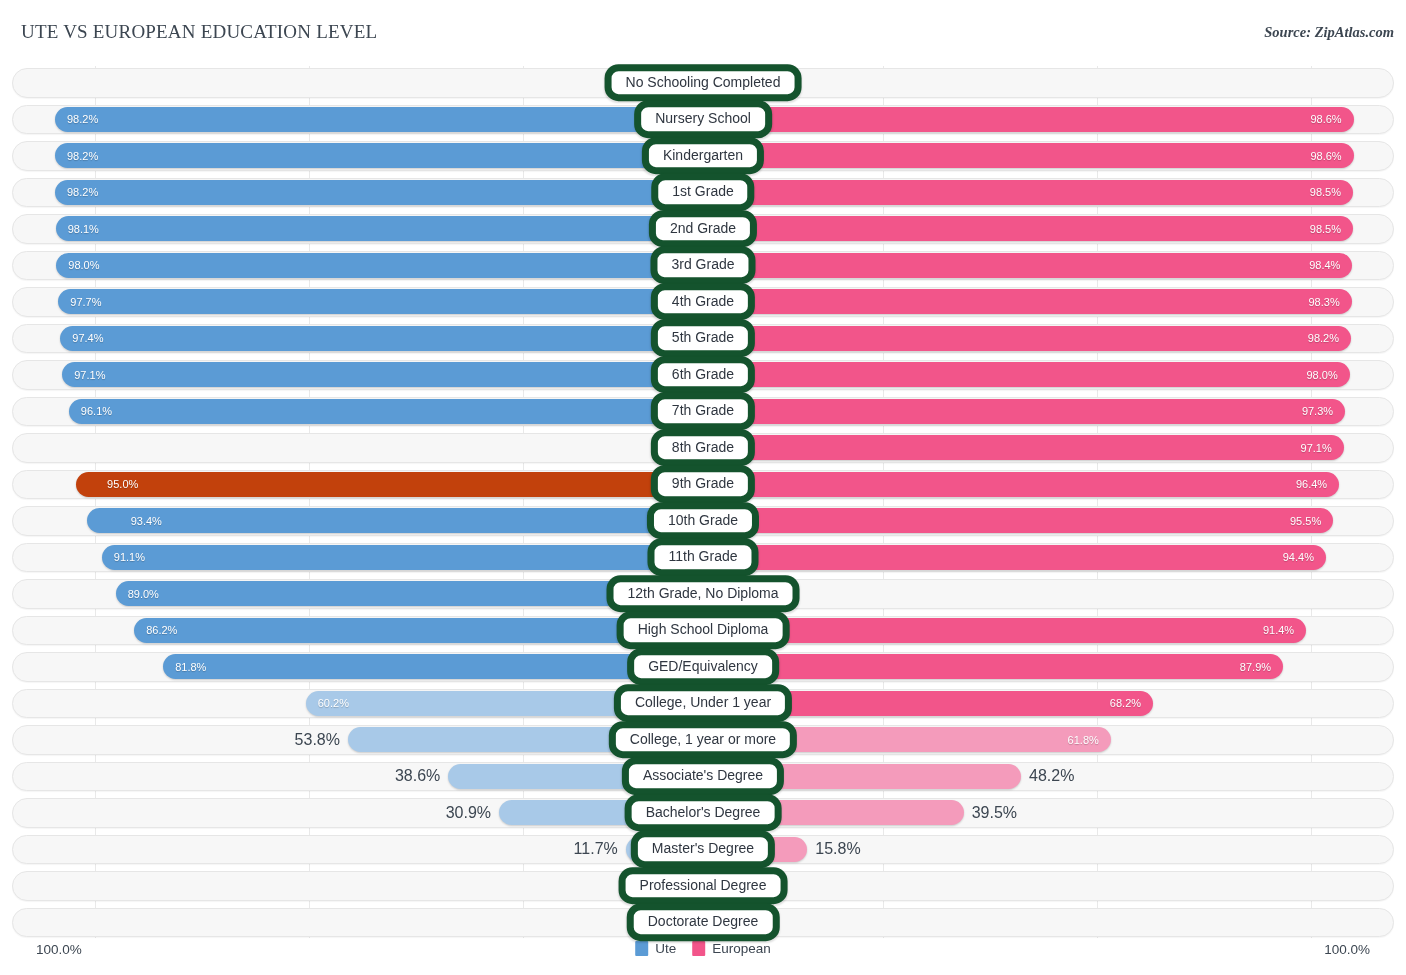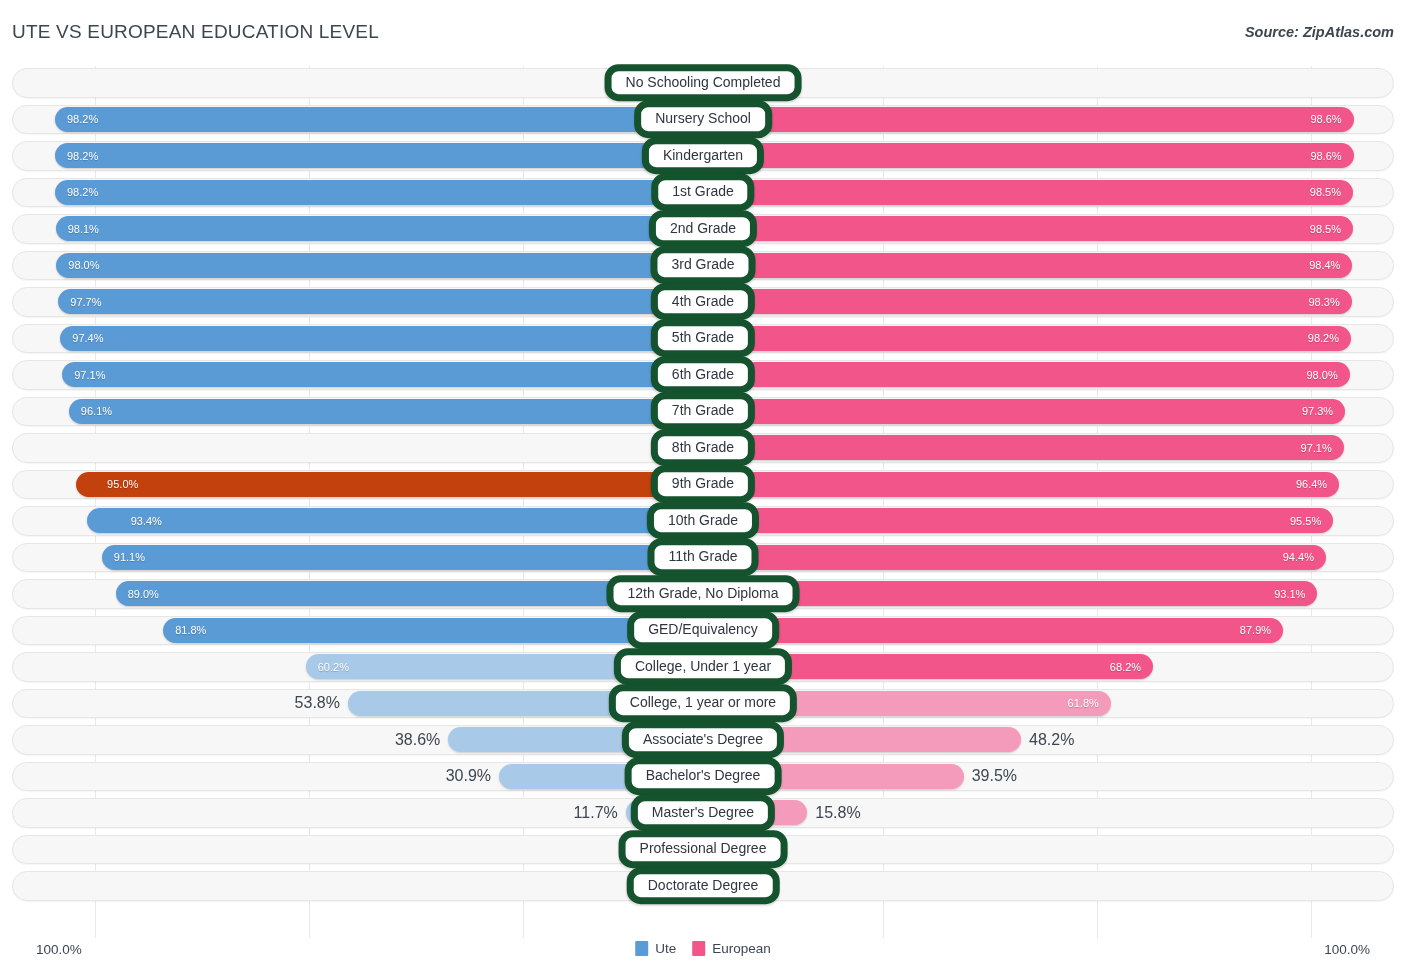--- a/index.html
+++ b/index.html
@@ -18,22 +18,23 @@
   .page {
     position: relative;
     width: 1406px;
     height: 975px;
     box-sizing: border-box;
   }
 
   
   .header {
     position: absolute;
-    top: 0; left: 0; right: 0;
+    top: 0; left: 9px; right: 0;
     height: 62px;
+    font-family: Liberation Serif, serif;
   }
   .chart-title {
     position: absolute;
     left: 12px;
     top: 21px;
     font-size: 19px;
     letter-spacing: .2px;
     color: #3c4651;
     font-weight: 400;
     white-space: nowrap;
@@ -396,26 +397,35 @@
         </div>
         <div class="chip">11th Grade</div>
       </div>
       <div class="row">
         <div class="track"></div>
         <div class="half left">
           <div class="bar left" style="width: 84.995%; background: rgb(91, 155, 213);">
             <span class="val">89.0%</span>
           </div>
         </div>
-        <div class="half right">
-          <div class="bar right" style="width: 88.9105%; background: rgb(242, 85, 138);">
-            <span class="val">93.1%</span>
-          </div>
-        </div>
         <div class="chip">12th Grade, No Diploma</div>
+      </div>
+      <div class="row">
+        <div class="track"></div>
+        <div class="half left">
+          <div class="bar left" style="width: 82.321%; background: rgb(91, 155, 213);">
+            <span class="val">86.2%</span>
+          </div>
+        </div>
+        <div class="half right">
+          <div class="bar right" style="width: 87.287%; background: rgb(242, 85, 138);">
+            <span class="val">91.4%</span>
+          </div>
+        </div>
+        <div class="chip">High School Diploma</div>
       </div>
       <div class="row">
         <div class="track"></div>
         <div class="half left">
           <div class="bar left" style="width: 78.119%; background: rgb(91, 155, 213);">
             <span class="val">81.8%</span>
           </div>
         </div>
         <div class="half right">
           <div class="bar right" style="width: 83.9445%; background: rgb(242, 85, 138);">

